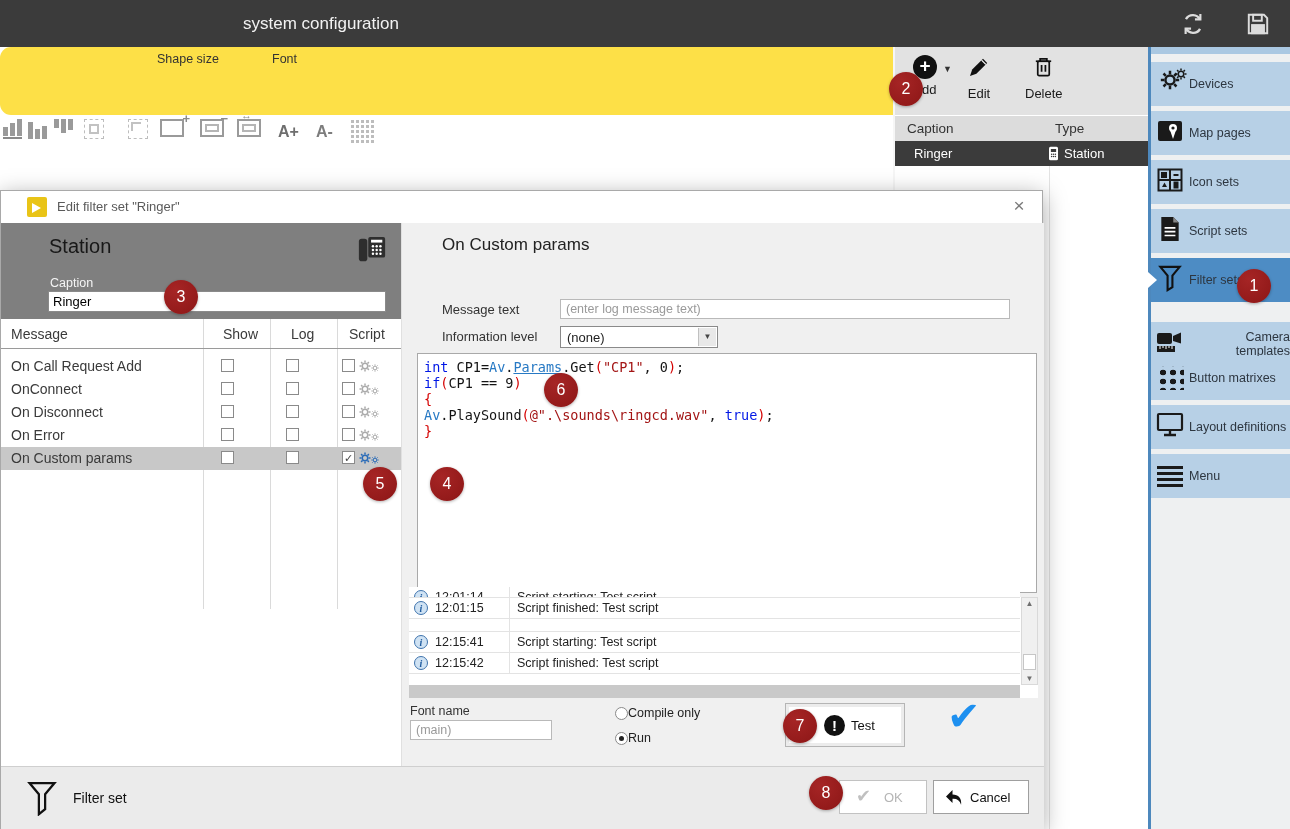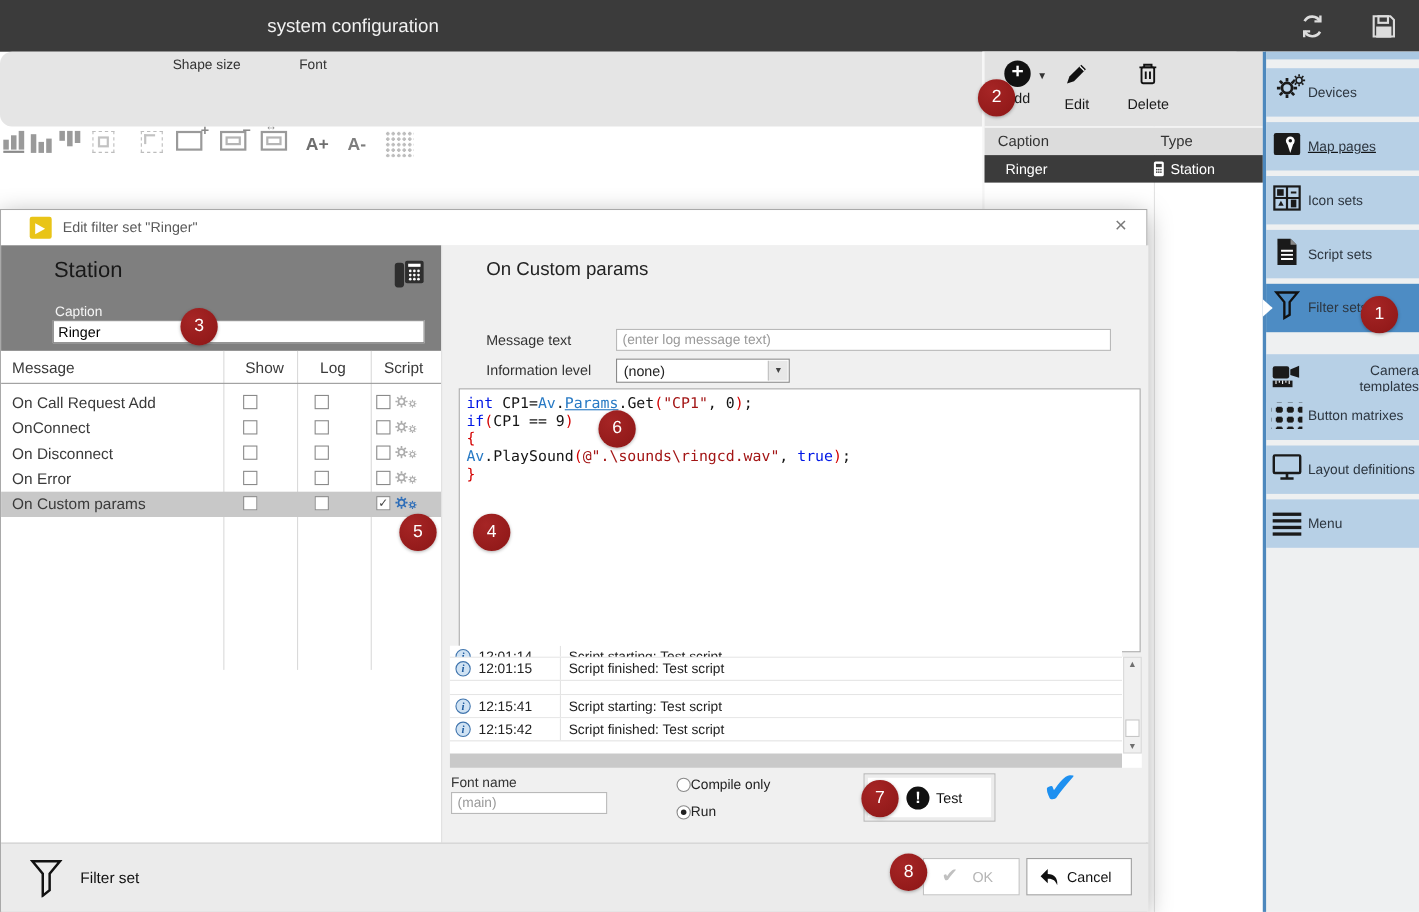--- a/index.html
+++ b/index.html
@@ -5,21 +5,21 @@
   * { margin:0; padding:0; box-sizing:border-box; }
   html,body { font-family:"Liberation Sans", sans-serif; }
   #page { position:relative; width:1290px; height:829px; background:#ffffff; overflow:hidden; }
 
   
   #topbar { position:absolute; left:0; top:0; width:1290px; height:47px; background:#3b3b3b;padding-left:32px; }
   #app-title { position:absolute; left:243px; top:0; height:47px; line-height:47px; color:#f2f2f2; font-size:17px; }
   .topbar-icon { position:absolute; top:11px; width:26px; height:26px; cursor:pointer; }
 
   
-  #toolbar { position:absolute; left:0; top:47px; width:1134px; height:68px; background:#e5e5e5;border-radius:11px; }
+  #toolbar { position:absolute; left:0; top:47px; width:1134px; height:68px; background:#fde047;border-radius:11px; }
   .tb-label { position:absolute; top:5px; font-size:12.5px; color:#333; }
   .tb-icon { position:absolute; top:72px; }
   .bars { display:flex; align-items:flex-end; gap:2px; height:20px; }
   .bars i { display:block; width:5px; background:#9a9a9a; }
   .bars.top { align-items:flex-start; }
   .sq { width:20px; height:16px; border:2px solid #9a9a9a; background:#fff; }
   .sq-dash { width:20px; height:20px; border:1px dashed #bdbdbd; position:relative; }
   .sq-dash .inner { position:absolute; left:4px; top:4px; width:10px; height:10px; border:2px solid #c2c2c2; }
   .plusmark { position:absolute; right:-8px; top:-10px; color:#8a8a8a; font-size:13px; font-weight:bold; }
   .fontbtn { font-size:16px; font-weight:bold; color:#7d7d7d; }
@@ -282,21 +282,21 @@
                   <path d="M12 1v4M12 19v4M1 12h4M19 12h4M4.2 4.2l2.8 2.8M17 17l2.8 2.8M19.8 4.2L17 7M7 17l-2.8 2.8"></path>
                 </g>
               </svg><span class="g2"><svg width="12" height="12" viewBox="0 0 24 24">
                   <g stroke="#1a1a1a" stroke-width="3" fill="none">
                     <circle cx="12" cy="12" r="5.5"></circle>
                     <path d="M12 1v4M12 19v4M1 12h4M19 12h4M4.2 4.2l2.8 2.8M17 17l2.8 2.8M19.8 4.2L17 7M7 17l-2.8 2.8"></path>
                   </g>
                 </svg></span></span></span>
           <span class="sb-label">Devices</span>
         </div>
-        <div class="sb-item" style="top: 64px; text-decoration: underline;">
+        <div class="sb-item" style="top: 64px;">
           <span class="sb-icon"><svg width="26" height="24" viewBox="0 0 26 24">
               <rect x="1" y="2" width="24" height="20" rx="2" fill="#1a1a1a"></rect>
               <circle cx="16" cy="9" r="4" fill="#fff"></circle>
               <circle cx="16" cy="9" r="1.6" fill="#1a1a1a"></circle>
               <path d="M13 11l3 9 3-9z" fill="#fff"></path>
             </svg></span>
           <span class="sb-label">Map pages</span>
         </div>
         <div class="sb-item" style="top: 113px;">
           <span class="sb-icon"><svg width="26" height="24" viewBox="0 0 26 24" fill="none" stroke="#1a1a1a" stroke-width="2">

